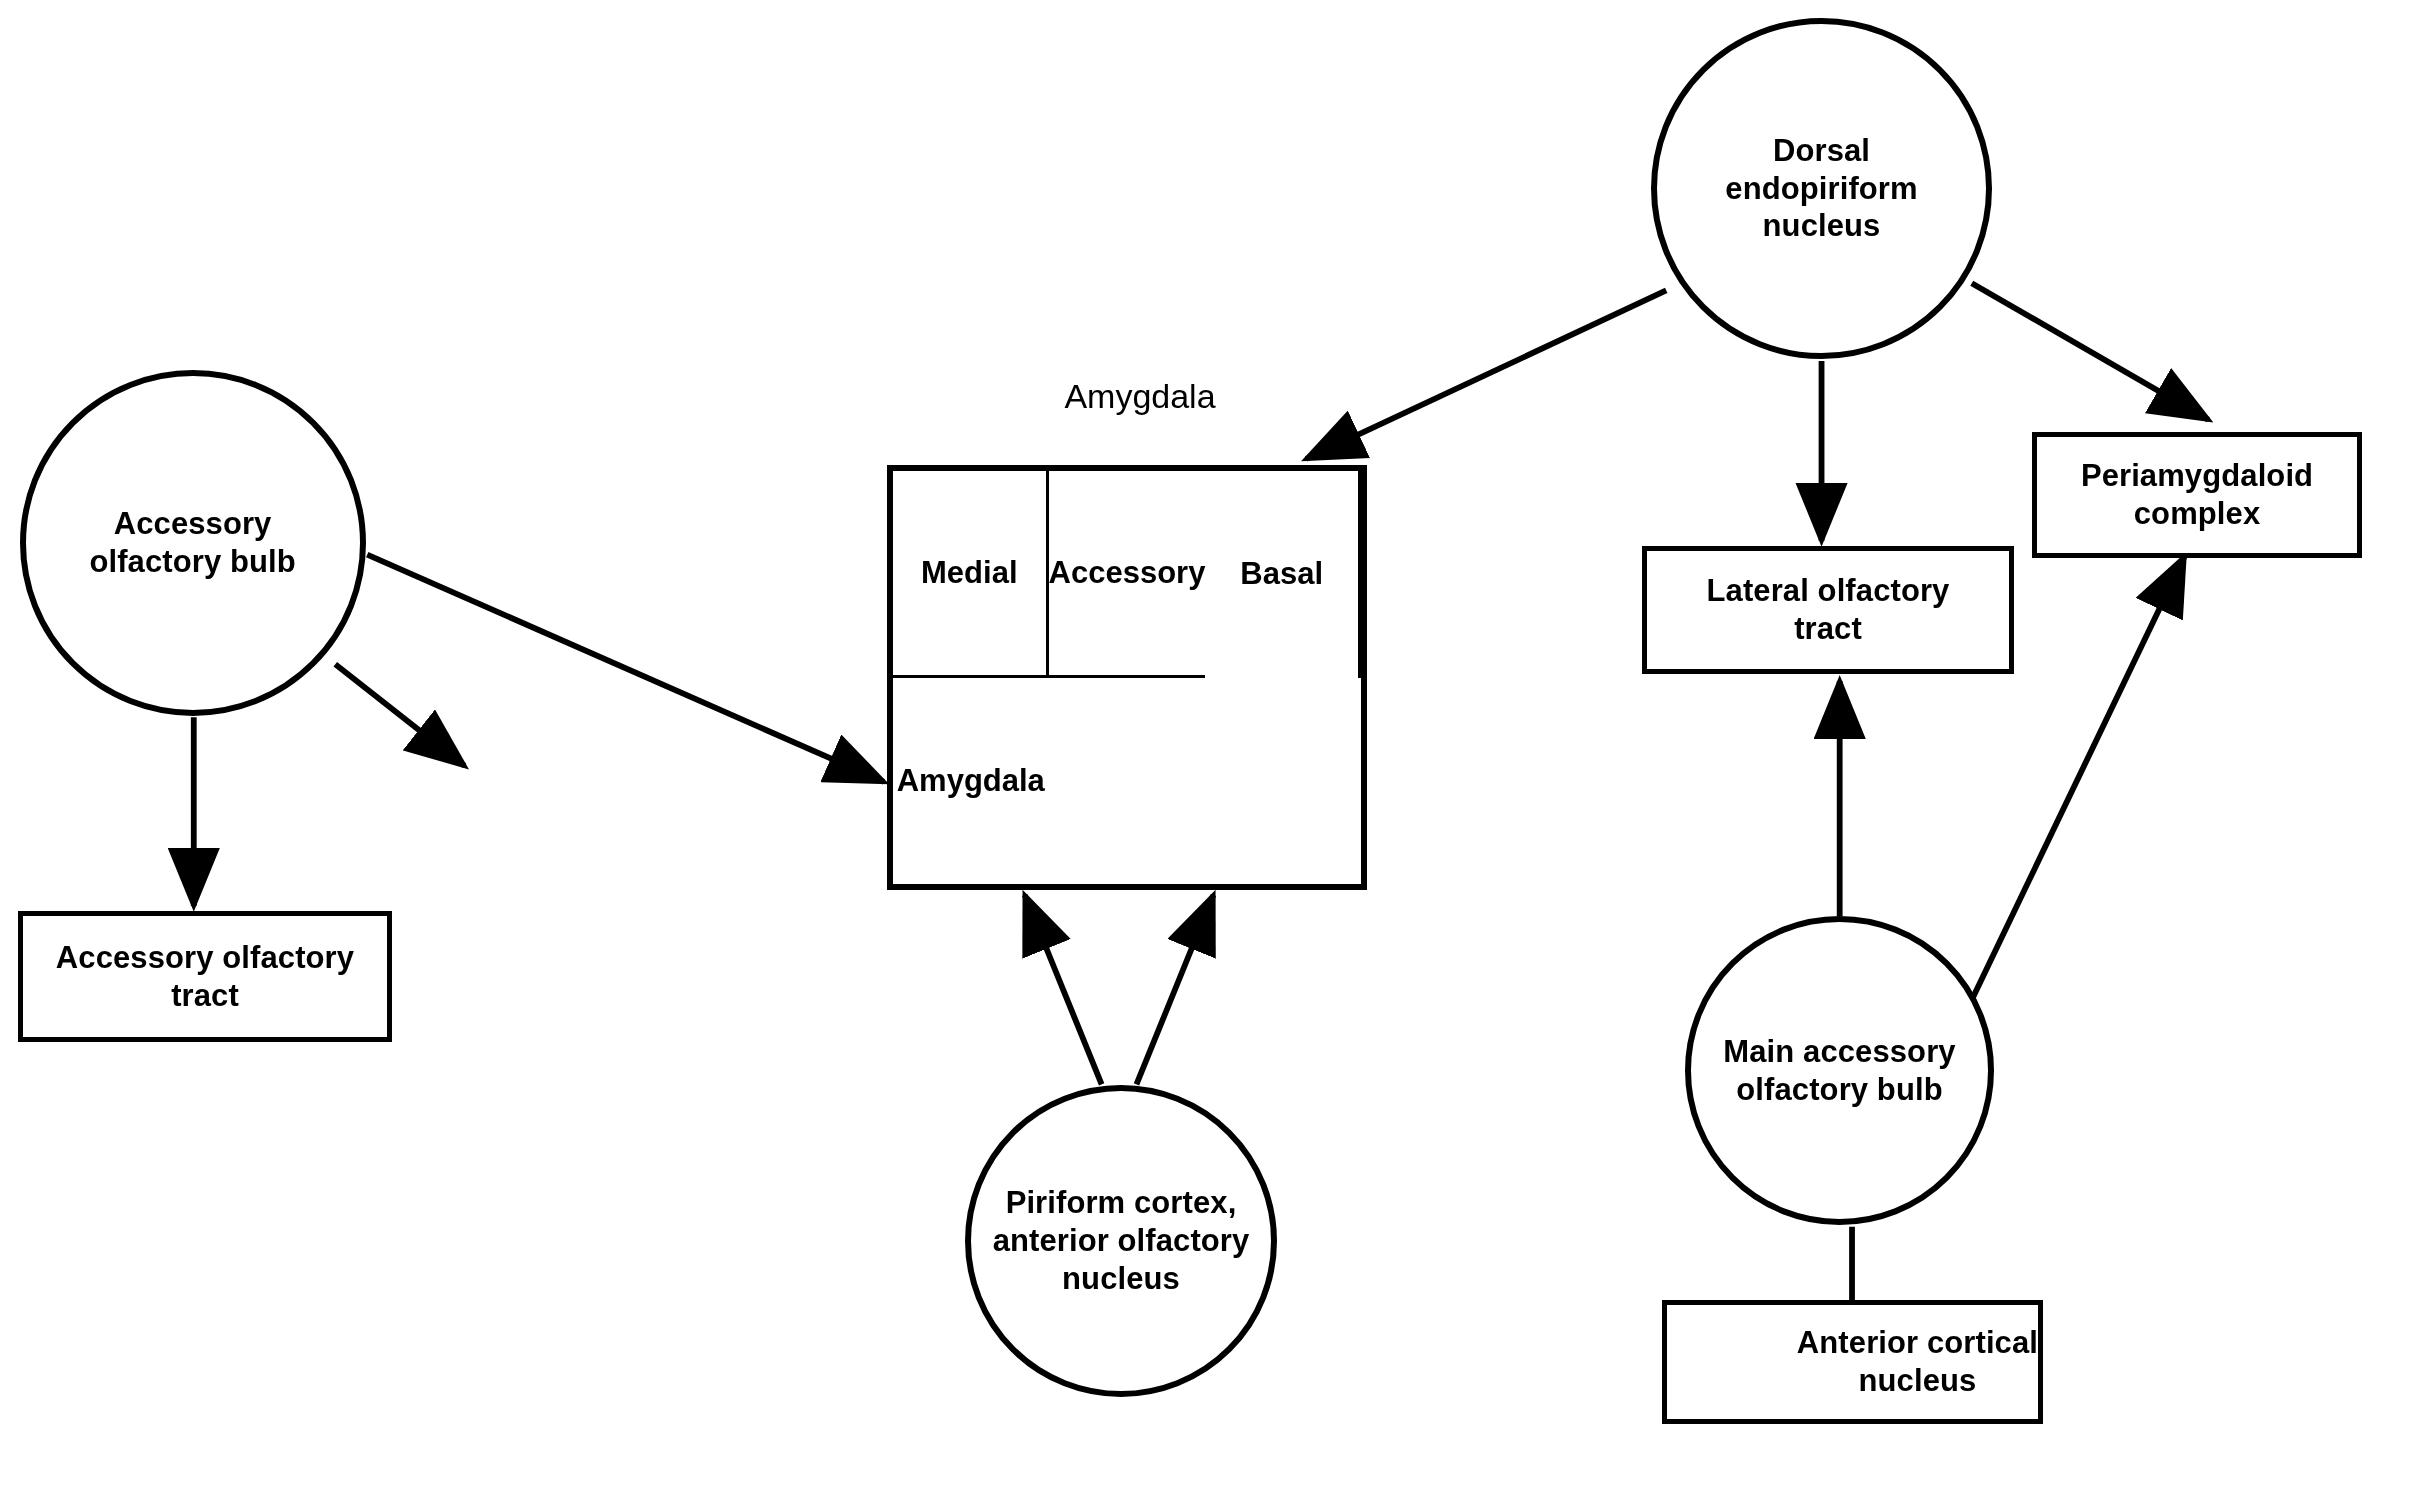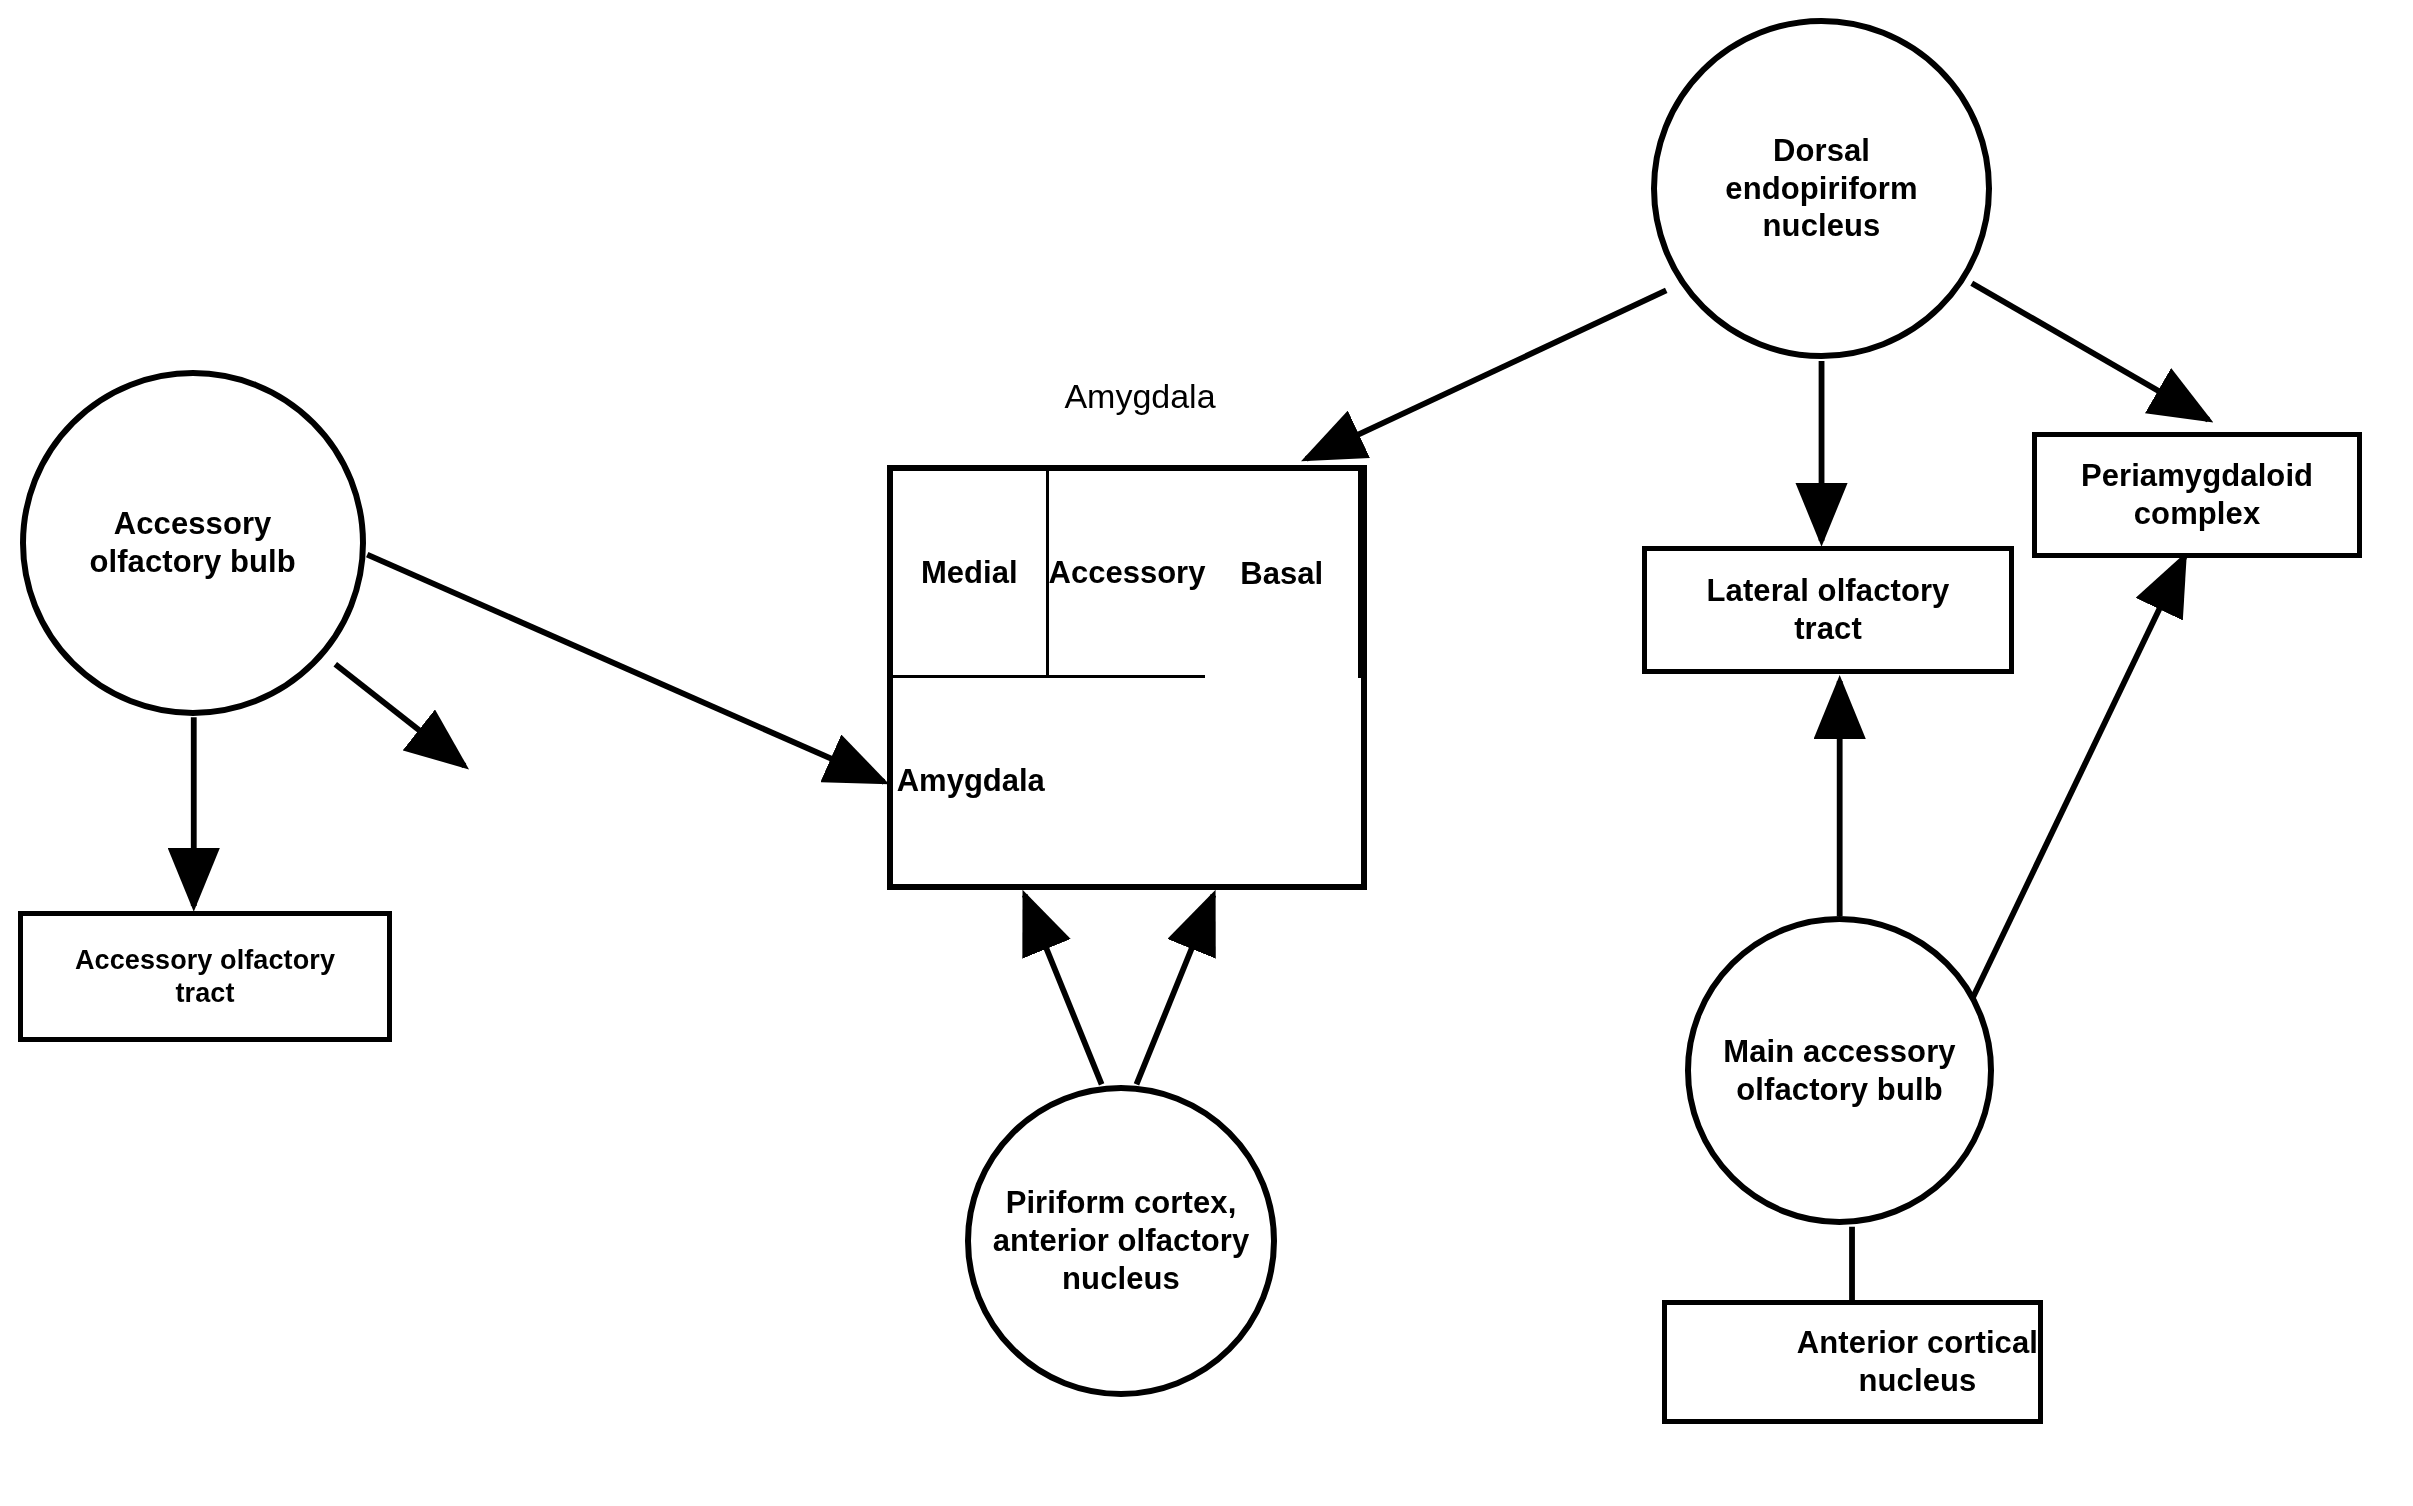--- a/index.html
+++ b/index.html
@@ -20,21 +20,21 @@
   #n-den .label{font-size:31px;}
   #n-pir{left:965px;top:1085px;width:312px;height:312px;}
   #n-pir .label{font-size:31px;}
   #n-maob{left:1685px;top:916px;width:309px;height:309px;}
   #n-maob .label{font-size:31px;}
 
   
   #n-pca{left:272px;top:771px;width:392px;height:126px;}
   #n-pca .label{font-size:31px;}
   #n-aot{left:18px;top:911px;width:374px;height:131px;}
-  #n-aot .label{font-size:27px;text-align:center;}
+  #n-aot .label{font-size:31px;text-align:center;}
   #n-lot{left:1642px;top:546px;width:372px;height:128px;}
   #n-lot .label{font-size:31px;}
   #n-pac{left:2032px;top:425px;width:330px;height:126px;margin-top:7px;}
   #n-pac .label{font-size:31px;}
   #n-acn{left:1662px;top:1300px;width:381px;height:124px;justify-content:flex-end;}
   #n-acn .label{font-size:31px;}
 
   
   #amyg-title{position:absolute;left:1002px;top:377px;width:276px;text-align:center;
               font-size:34px;color:#000;}

